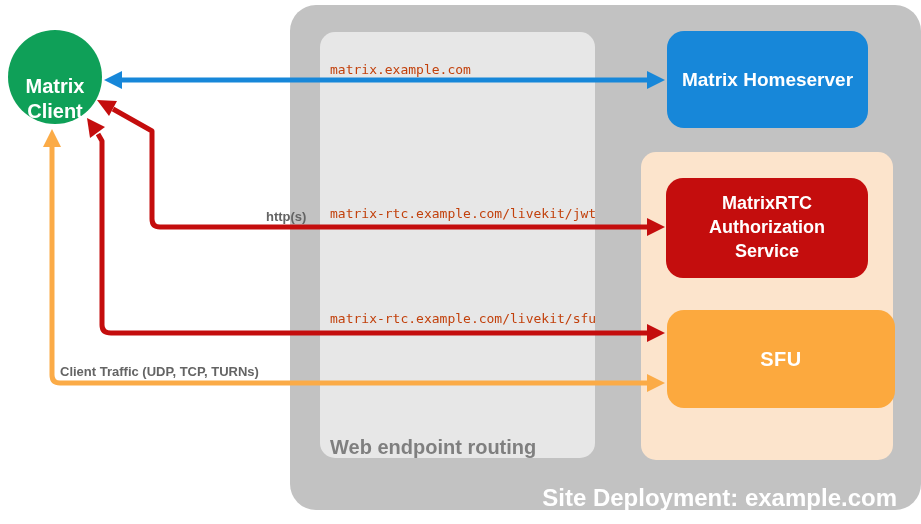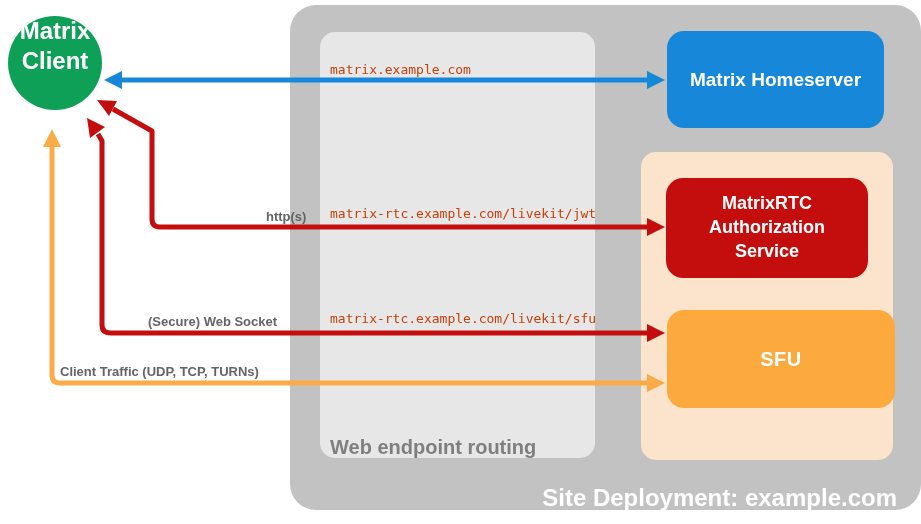--- a/index.html
+++ b/index.html
@@ -19,29 +19,29 @@
   }
   .backend-container{
     left:641px;top:152px;width:252px;height:308px;border-radius:15px;
     background:var(--backend-peach,#fce4cc);
   }
   
   .node{
     display:flex;align-items:center;justify-content:center;text-align:center;
     color:#fff;font-weight:700;border-radius:17px;
   }
-  .homeserver{left:667px;top:31px;width:217px;height:97px;background:var(--homeserver-blue,#1787d9);font-size:19px;}
+  .homeserver{left:667px;top:31px;width:201px;height:97px;background:var(--homeserver-blue,#1787d9);font-size:19px;}
   .auth{left:666px;top:178px;width:202px;height:100px;background:var(--service-red,#c40d0d);font-size:18px;line-height:1.32;}
   .auth .inner{width:160px;}
   .sfu{left:667px;top:310px;width:228px;height:98px;background:var(--sfu-orange,#fca93e);font-size:20px;letter-spacing:.5px;}
   .client-circle{
-    left:8px;top:16px;width:94px;height:94px;border-radius:50%;
+    left:8px;top:30px;width:94px;height:94px;border-radius:50%;
     background:var(--client-green,#0fa058);
-    display:flex;align-items:flex-start;justify-content:center;text-align:center;
-    color:#fff;font-weight:700;font-size:24px;line-height:1.25;
+    display:flex;align-items:flex-end;justify-content:center;text-align:center;
+    color:#fff;font-weight:700;font-size:20px;line-height:1.25;
   }
   .client-circle .inner{width:80px;}
   
   .panel-label{font-weight:700;color:#7f7f7f;font-size:20px;white-space:nowrap;}
   .site-label{font-weight:700;color:#fff;font-size:24px;white-space:nowrap;right:24px;bottom:12px;}
   
   .endpoint{
     font-family:"DejaVu Sans Mono",monospace;font-size:13px;color:#c2410c;
     white-space:nowrap;left:330px;
   }
@@ -74,21 +74,20 @@
   </div>
   <div class="abs node sfu">
     <span>SFU</span>
   </div>
 
   <div class="abs client-circle">
     <span class="inner">Matrix Client</span>
   </div>
 
   <div class="abs arrow-label" style="left:234px;top:209px;padding-left:32px;">http(s)</div>
-  <div class="abs arrow-label" style="left:148px;top:314px;">(Secure) Web Socket</div>
   <div class="abs arrow-label" style="left:60px;top:364px;">Client Traffic (UDP, TCP, TURNs)</div>
 
   <svg class="abs arrows" width="921" height="524" viewBox="0 0 921 524">
 
     <g>
       <path d="M118,80 H651" fill="none" stroke-width="5" stroke="#1787d9"></path>
       <polygon points="104,80 122,71 122,89" fill="#1787d9"></polygon>
       <polygon points="665,80 647,71 647,89" fill="#1787d9"></polygon>
     </g>
 

